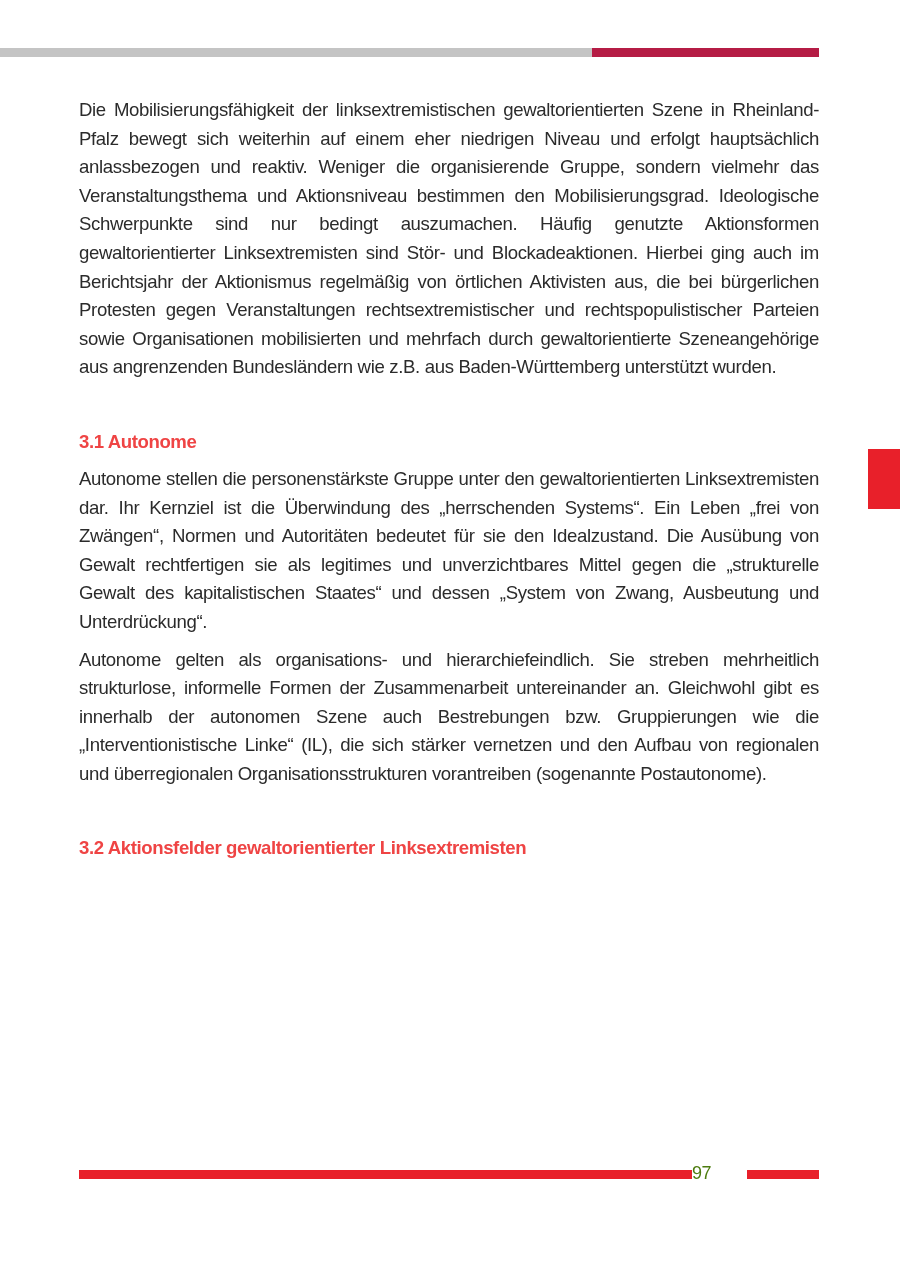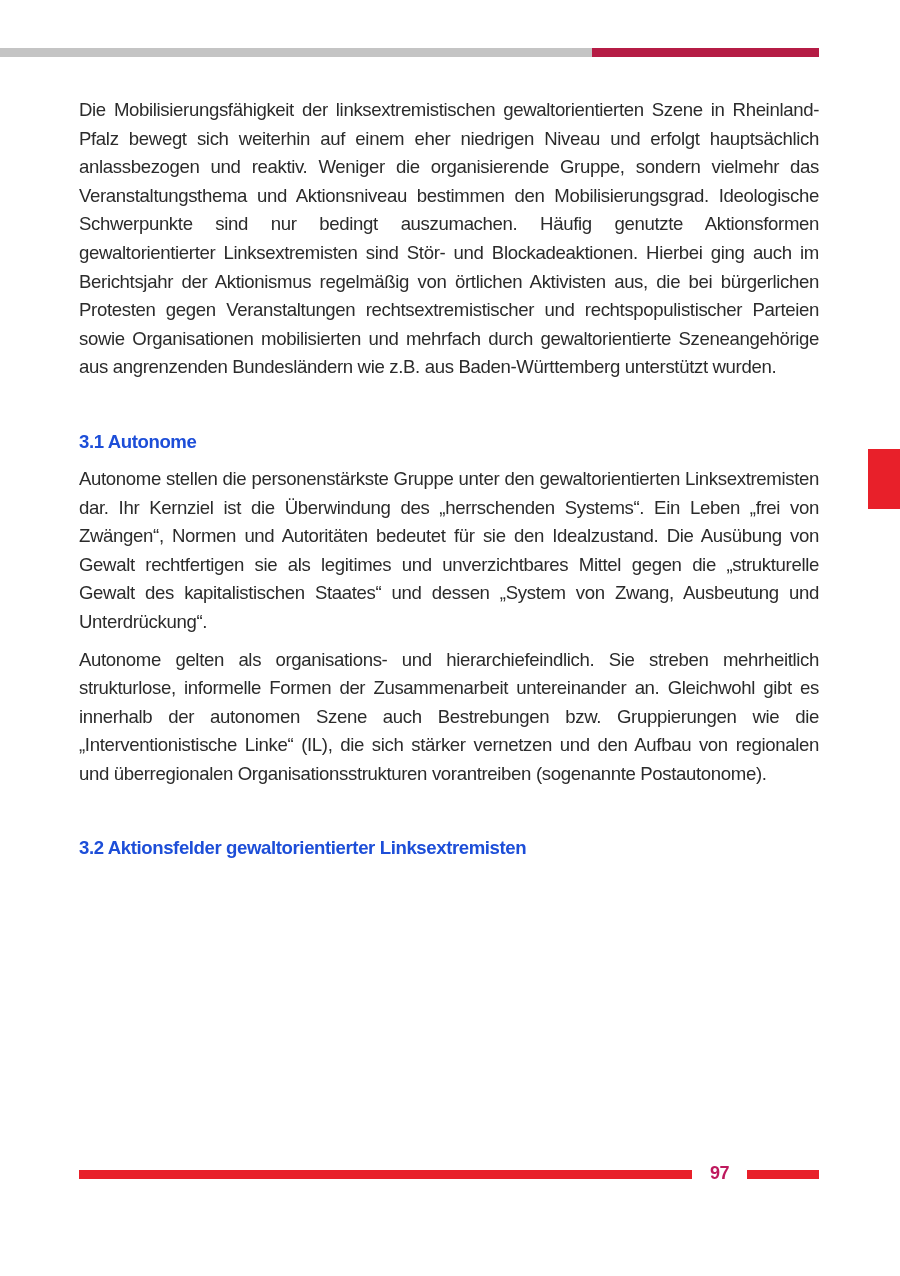--- a/index.html
+++ b/index.html
@@ -57,21 +57,21 @@
     .para + .para {
       margin-top: 9px;
     }
     .p-first { }
     .heading {
       margin: 0;
       font-weight: bold;
       font-size: 18.6px;
       line-height: 28px;
       letter-spacing: -0.4px;
-      color: #1d4ed8;
+      color: #ef4444;
     }
     .h-31 { margin-top: 46px; margin-bottom: 9px; }
     .h-32 { margin-top: 46px; margin-bottom: 8px; }
     .footer-bar-left {
       position: absolute;
       left: 79px;
       top: 1170px;
       width: 613px;
       height: 9px;
       background: #e8202a;
@@ -82,26 +82,25 @@
       top: 1170px;
       width: 72px;
       height: 9px;
       background: #e8202a;
     }
     .page-number {
       position: absolute;
       left: 692px;
       width: 55px;
       top: 1161px;
-      text-align: center;
+      text-align: left;
       font-size: 18px;
       line-height: 24px;
-      color: #be185d;
+      color: #4d7c0f;
       letter-spacing: -0.5px;
-      font-weight: bold;
     }
   </style>
 </head>
 <body>
 
 <div class="top-bar-gray"></div>
 <div class="top-bar-accent"></div>
 <div class="side-tab"></div>
 
 <main class="content">

